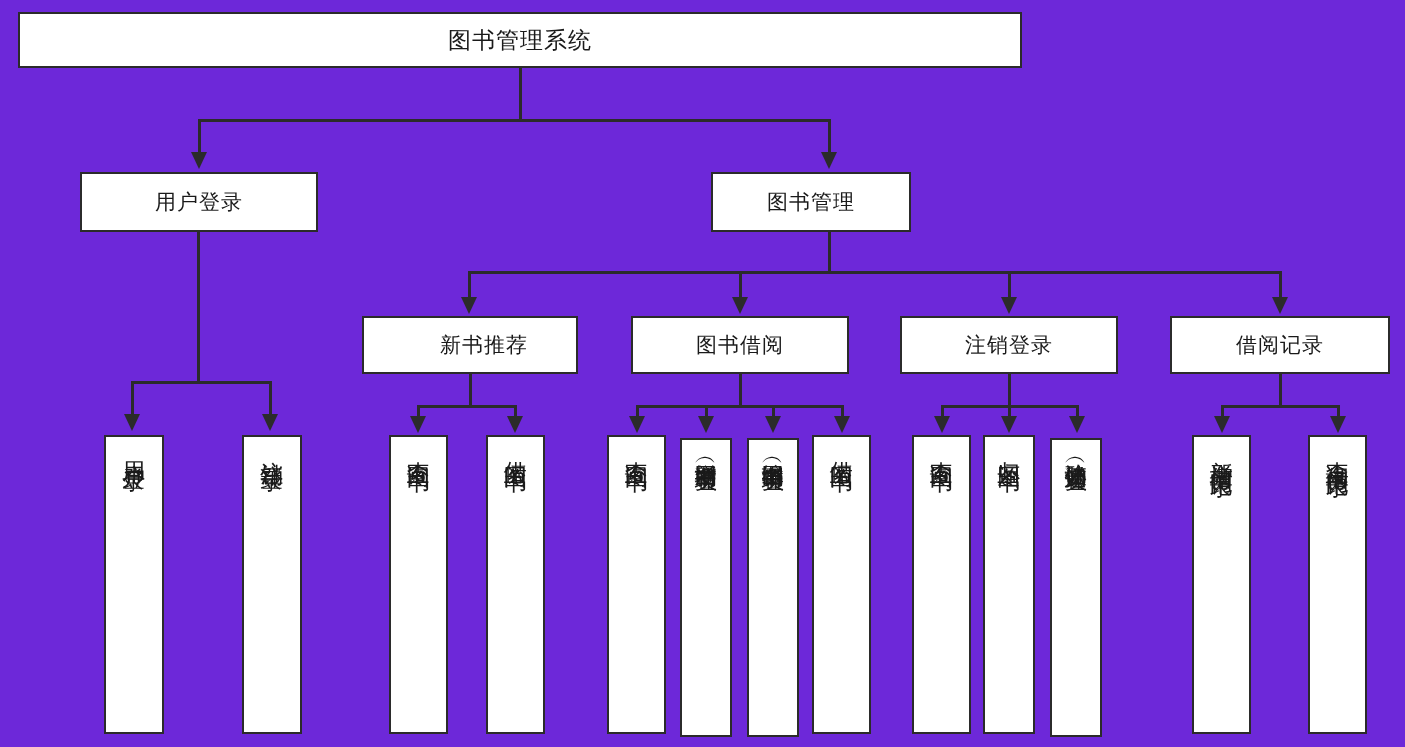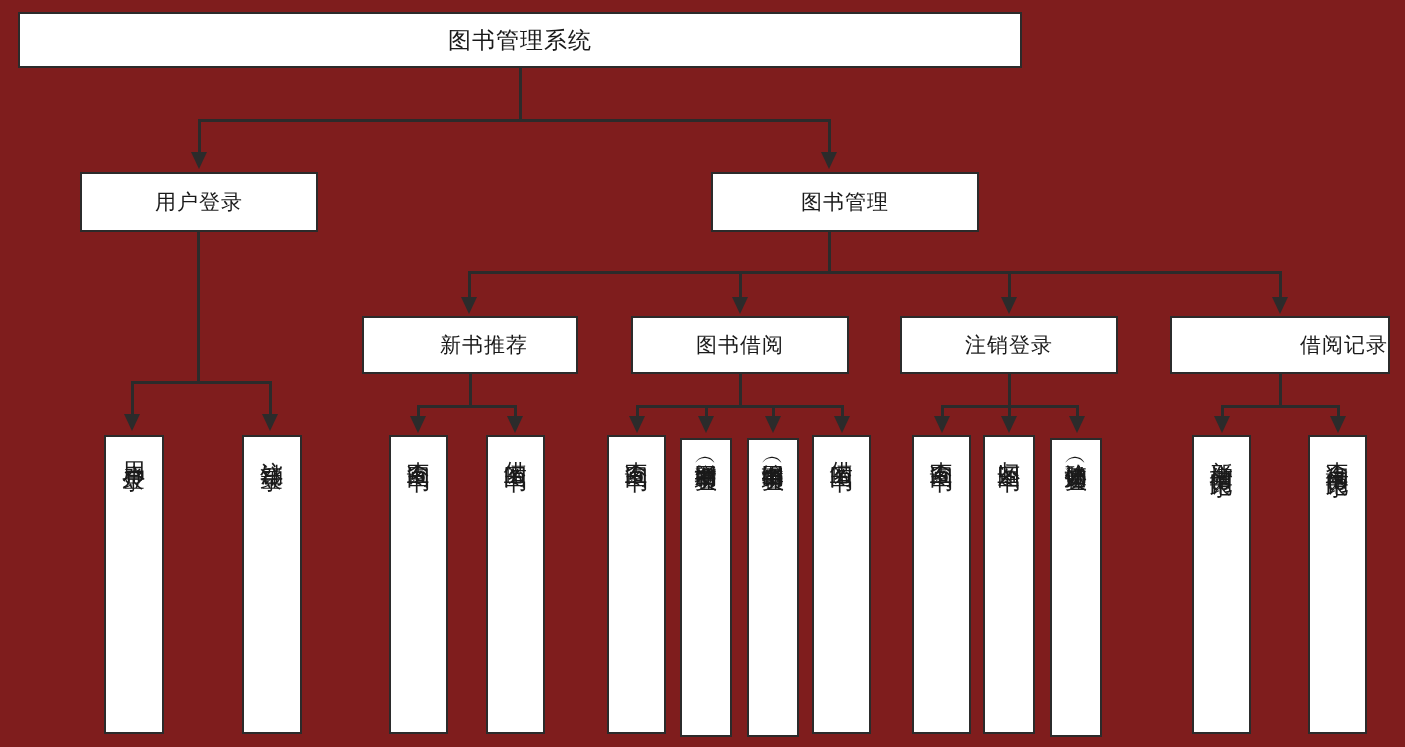--- a/index.html
+++ b/index.html
@@ -6,21 +6,21 @@
   html,body{margin:0;padding:0;background:#ffffff;}
   body{
     font-family:"DejaVu Sans","Liberation Sans",sans-serif;
     color:#111111;
     -webkit-font-smoothing:antialiased;
   }
   #canvas{
     position:relative;
     width:1405px;
     height:747px;
-    background:#7f1d1d;
+    background:#6d28d9;
     overflow:hidden;
   }
   
   .node{
     position:absolute;
     box-sizing:border-box;
     background:#ffffff;
     border:2.5px solid #2b2b2b;
     display:flex;
     align-items:center;
@@ -102,21 +102,21 @@
   <div class="vline" style="left:198px;top:119px;height:35px;"></div>
   <div class="arrow" style="left:191px;top:152px;"></div>
 
   <div class="vline" style="left:828px;top:119px;height:35px;"></div>
   <div class="arrow" style="left:821px;top:152px;"></div>
 
   <div class="node lvl2" style="left:80px;top:172px;width:238px;height:60px;">
     <span class="label">用户登录</span>
   </div>
 
-  <div class="node lvl2" style="left:711px;top:172px;width:268px;height:60px;">
+  <div class="node lvl2" style="left:711px;top:172px;width:200px;height:60px;">
     <span class="label">图书管理</span>
   </div>
 
   <div class="vline" style="left:197px;top:232px;height:150px;"></div>
   <div class="hline" style="left:131px;top:381px;width:139px;"></div>
   <div class="vline" style="left:131px;top:381px;height:34px;"></div>
   <div class="arrow" style="left:124px;top:414px;"></div>
   <div class="vline" style="left:269px;top:381px;height:34px;"></div>
   <div class="arrow" style="left:262px;top:414px;"></div>
 
@@ -133,21 +133,21 @@
 
   <div class="node lvl3" style="left:362px;top:316px;width:216px;height:58px;padding-left:28px;">
     <span class="label">新书推荐</span>
   </div>
   <div class="node lvl3" style="left:631px;top:316px;width:218px;height:58px;">
     <span class="label">图书借阅</span>
   </div>
   <div class="node lvl3" style="left:900px;top:316px;width:218px;height:58px;">
     <span class="label">注销登录</span>
   </div>
-  <div class="node lvl3" style="left:1170px;top:316px;width:220px;height:58px;justify-content:flex-end;">
+  <div class="node lvl3" style="left:1170px;top:316px;width:220px;height:58px;">
     <span class="label">借阅记录</span>
   </div>
 
   <div class="vline" style="left:469px;top:374px;height:32px;"></div>
   <div class="hline" style="left:417px;top:405px;width:99px;"></div>
   <div class="vline" style="left:417px;top:405px;height:12px;"></div>
   <div class="arrow" style="left:410px;top:416px;"></div>
   <div class="vline" style="left:514px;top:405px;height:12px;"></div>
   <div class="arrow" style="left:507px;top:416px;"></div>
 

